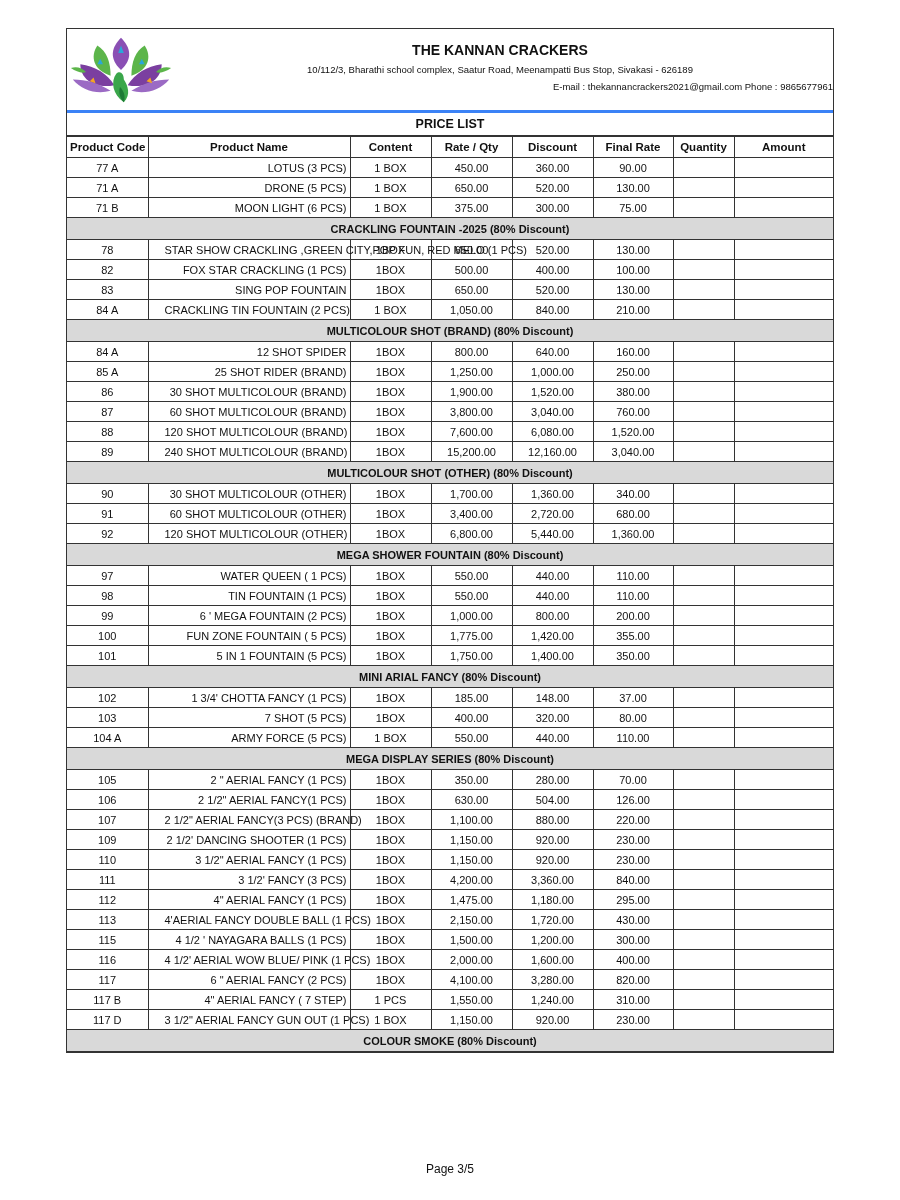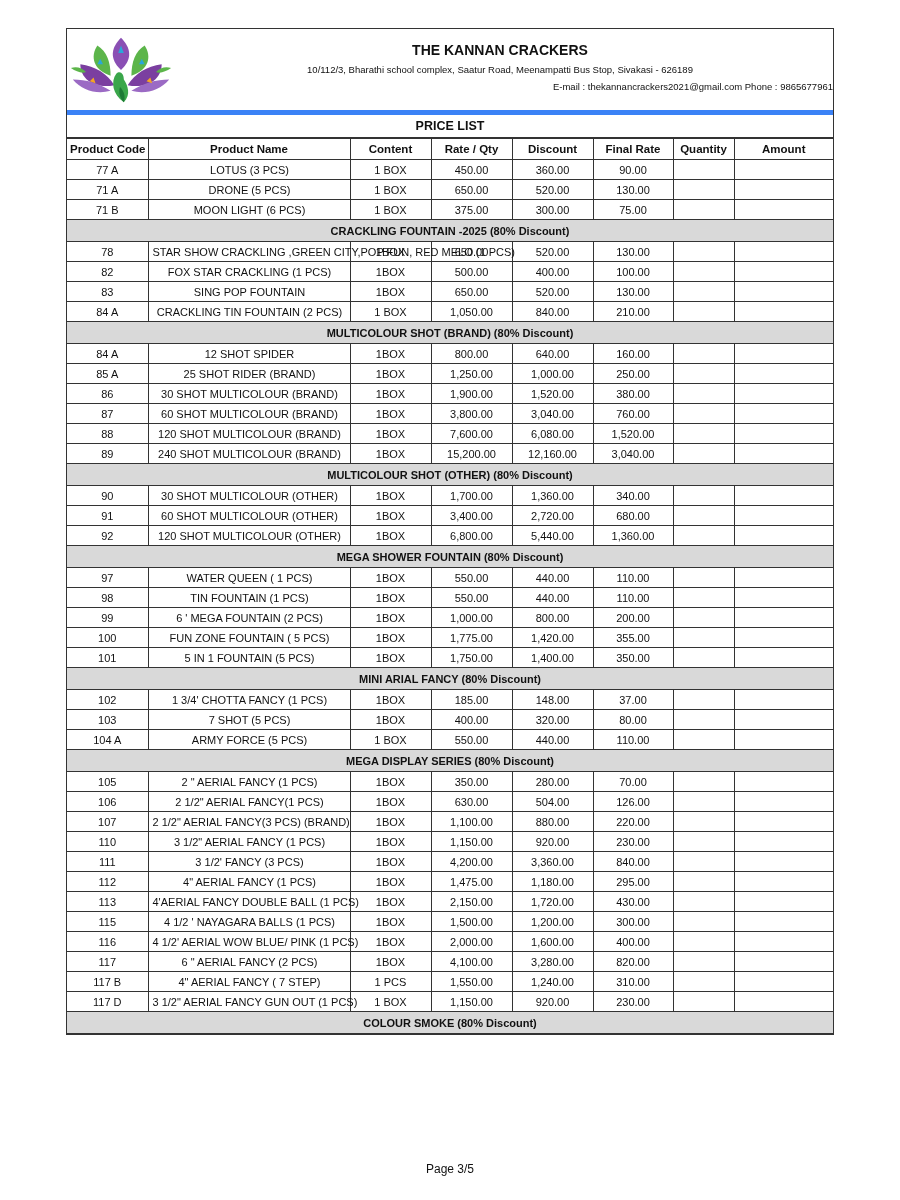--- a/index.html
+++ b/index.html
@@ -1,30 +1,30 @@
 <!DOCTYPE html>
 <html><head>
 <meta charset="utf-8">
 <style>
   html, body { margin:0; padding:0; background:#fff; }
   body { width:900px; height:1200px; position:relative; font-family:"Liberation Sans", sans-serif; color:#111; }
   .sheet { position:absolute; left:66px; top:28px; width:768px; border:1px solid #333; box-sizing:border-box; }
-  .header { position:relative; height:81px; border-bottom:5px solid #3b82f6; }
+  .header { position:relative; height:81px; border-bottom:3px solid #3b82f6; }
   .logo { position:absolute; left:2px; top:3px; width:104px; height:76px; }
   .company { position:absolute; left:0; right:0; top:13px; text-align:center; font-weight:bold; font-size:14px; padding-left:100px; box-sizing:border-box; }
   .address { position:absolute; left:0; right:0; top:35px; text-align:center; font-size:9.5px; padding-left:100px; box-sizing:border-box; }
   .contact { position:absolute; left:0; right:0; top:52px; text-align:right; font-size:9.5px; padding-left:100px; box-sizing:border-box; }
   .title-row { height:22px; line-height:22px; text-align:center; font-weight:bold; font-size:12.5px; border-bottom:1px solid #333; }
   table { border-collapse:collapse; width:100%; table-layout:fixed; font-size:11px; }
   td, th { border:1px solid #333; height:19px; padding:0 3px; white-space:nowrap; overflow:visible; }
   th { font-weight:bold; font-size:11.5px; text-align:center; height:20px; }
   tr td:first-child, tr th:first-child { border-left:none; }
   tr td:last-child, tr th:last-child { border-right:none; }
   td.c { text-align:center; }
-  td.name { text-align:center; padding-left:4px; position:relative; }
+  td.name { text-align:right; padding-left:16px; position:relative; }
   td.name span { position:relative; z-index:2; }
   tr.cat td { background:#d9d9d9; font-weight:bold; text-align:center; height:21px; font-size:11px; }
   .footer { position:absolute; left:0; right:0; top:1162px; text-align:center; font-size:12px; }
 </style>
 </head>
 <body>
 
 <div class="sheet">
   <div class="header">
     <svg class="logo" viewBox="0 0 110 80">
@@ -356,20 +356,30 @@
           <td class="c">107</td>
           <td class="name"><span>2 1/2" AERIAL  FANCY(3 PCS) (BRAND)</span></td>
           <td class="c">1BOX</td>
           <td class="c">1,100.00</td>
           <td class="c">880.00</td>
           <td class="c">220.00</td>
           <td></td>
           <td></td>
         </tr>
         <tr>
+          <td class="c">109</td>
+          <td class="name"><span>2 1/2' DANCING SHOOTER (1 PCS)</span></td>
+          <td class="c">1BOX</td>
+          <td class="c">1,150.00</td>
+          <td class="c">920.00</td>
+          <td class="c">230.00</td>
+          <td></td>
+          <td></td>
+        </tr>
+        <tr>
           <td class="c">110</td>
           <td class="name"><span>3 1/2" AERIAL FANCY (1 PCS)</span></td>
           <td class="c">1BOX</td>
           <td class="c">1,150.00</td>
           <td class="c">920.00</td>
           <td class="c">230.00</td>
           <td></td>
           <td></td>
         </tr>
         <tr>

